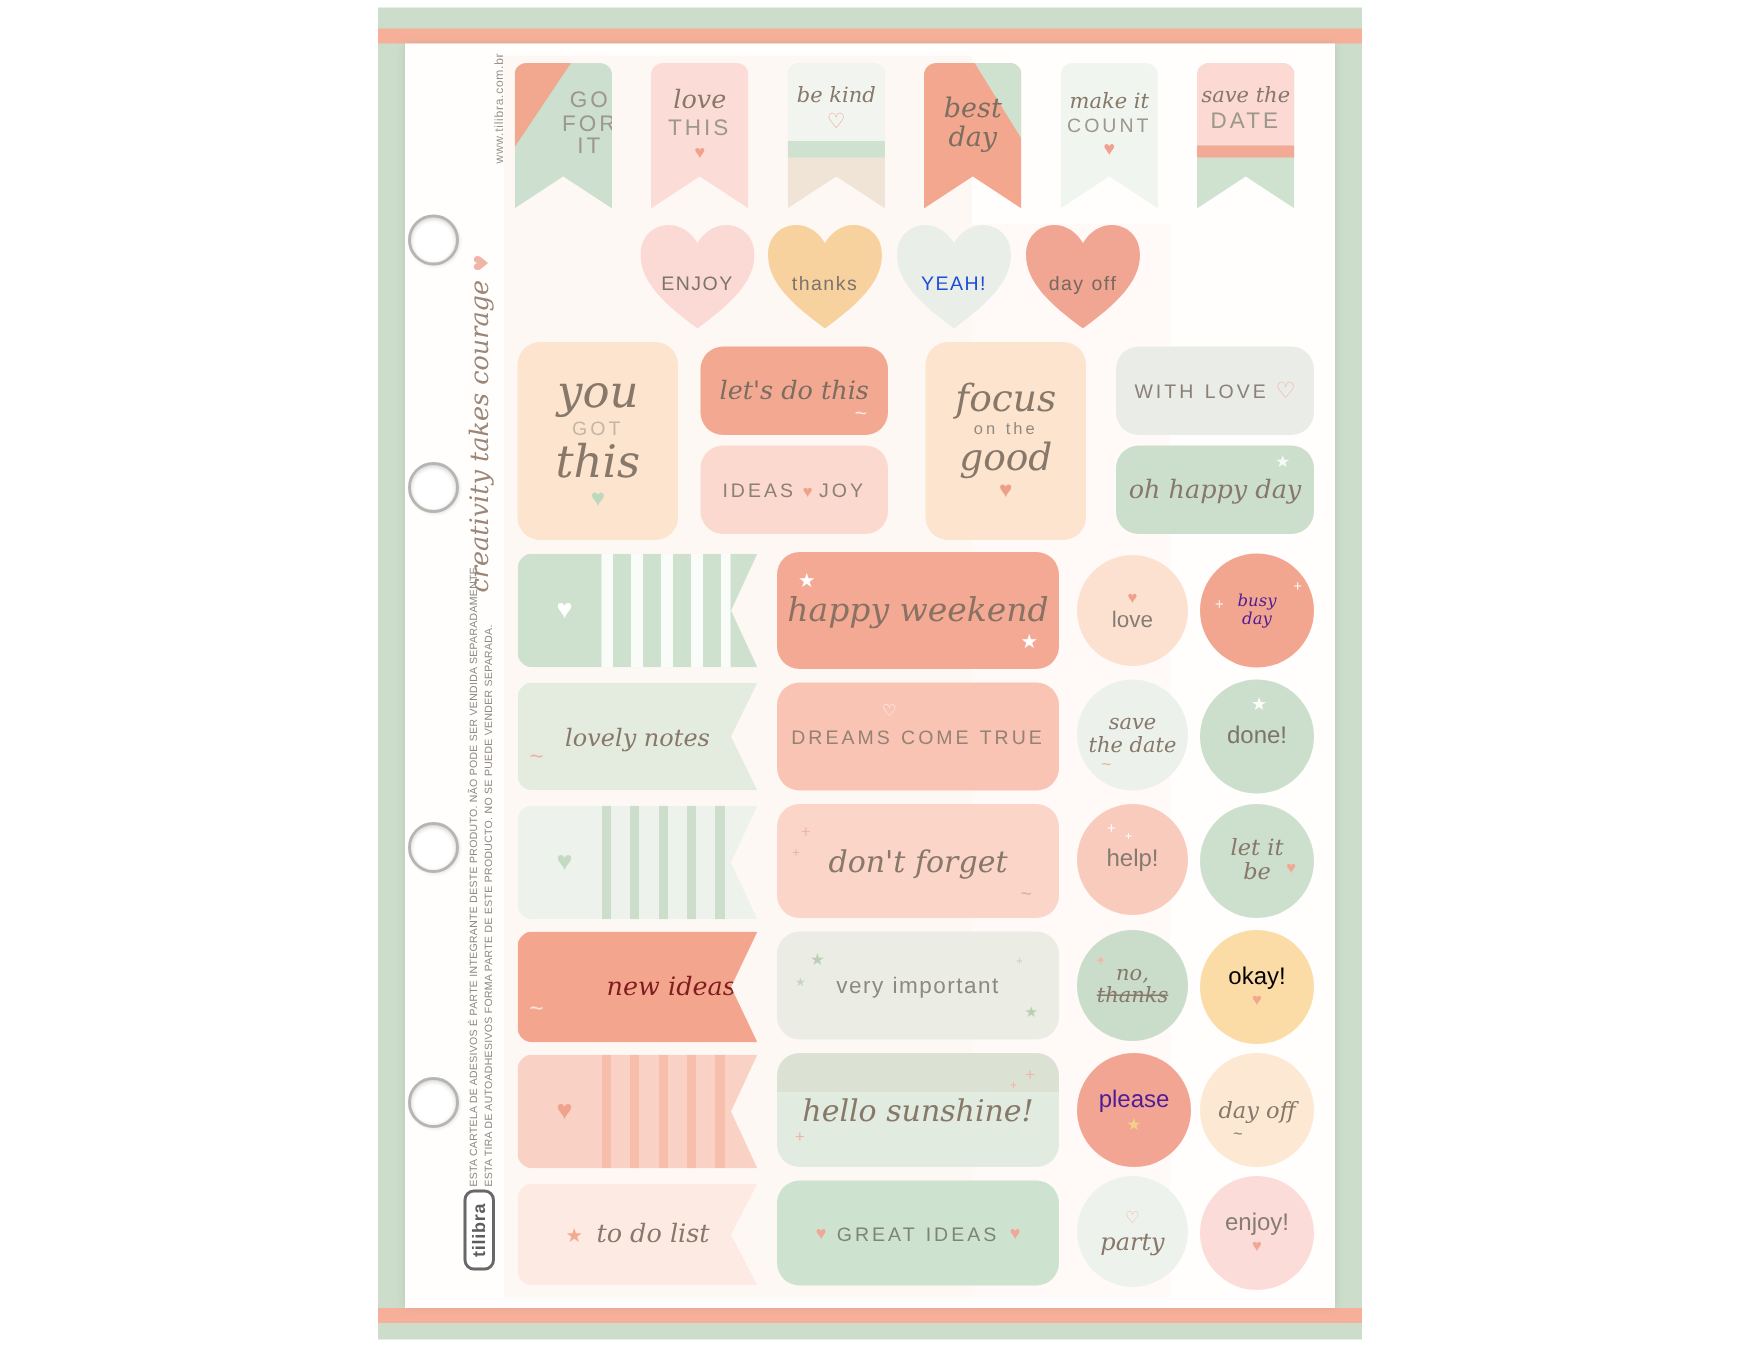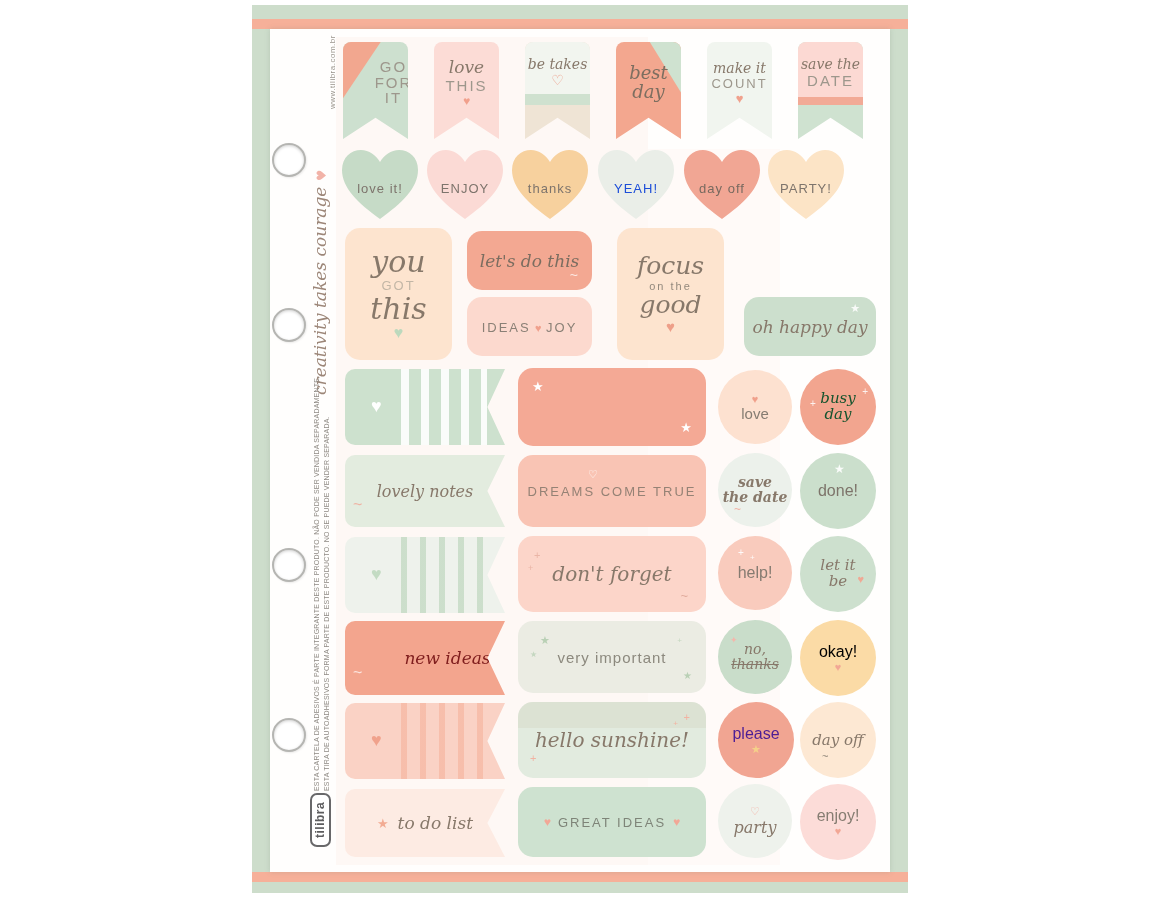--- a/index.html
+++ b/index.html
@@ -89,21 +89,21 @@
 
       <div class="stk flag" style="left:164px;top:13px;background:#fcdcd6;">
         <div class="script" style="font-size:17px;">love</div>
         <div class="caps capslight" style="font-size:15px;">THIS</div>
         <span style="color:#f1a08c;font-size:12px;">♥</span>
       </div>
 
       <div class="stk flag" style="left:255px;top:13px;background:#efe4d5;justify-content:flex-start;padding-top:14px;">
         <div style="position:absolute;top:0;left:0;right:0;height:52px;background:#f2f5ef;border-radius:8px 8px 0 0;"></div>
         <div style="position:absolute;top:52px;left:0;right:0;height:11px;background:#cfe1cf;"></div>
-        <div class="script" style="font-size:14px;position:relative;">be takes</div>
+        <div class="script" style="font-size:14px;position:relative;">be kind</div>
         <span style="color:#eda896;font-size:14px;position:relative;">♡</span>
       </div>
 
       <div class="stk flag" style="left:346px;top:13px;background:#f3a78f;">
         <div class="corner" style="background:#cfe2d0;clip-path:polygon(52% 0,100% 0,100% 52%);width:65px;height:97px;"></div>
         <div class="script lh1" style="font-size:18px;color:#7c6e60;position:relative;">
           <div>best</div>
           <div>day</div>
         </div>
       </div>
@@ -114,37 +114,31 @@
         <span style="color:#f0a18d;font-size:13px;">♥</span>
       </div>
 
       <div class="stk flag" style="left:528px;top:13px;background:#cfe2d0;justify-content:flex-start;padding-top:14px;">
         <div style="position:absolute;top:0;left:0;right:0;height:55px;background:#fcd9d3;border-radius:8px 8px 0 0;"></div>
         <div style="position:absolute;top:55px;left:0;right:0;height:8px;background:#f2aa96;"></div>
         <div class="script" style="font-size:14px;position:relative;">save the</div>
         <div class="caps capslight" style="font-size:15px;position:relative;">DATE</div>
       </div>
 
-      <div class="stk heartstk" style="left:70px;top:119px;background:#c6dbc7;">
-        <span style="font-size:13px;color:#7d746c;letter-spacing:1px;">love it!</span>
-      </div>
       <div class="stk heartstk" style="left:155px;top:119px;background:#fbdad5;">
         <span style="font-size:13px;color:#7d746c;letter-spacing:1px;">ENJOY</span>
       </div>
       <div class="stk heartstk" style="left:240px;top:119px;background:#f7d19e;">
         <span style="font-size:13px;color:#7d746c;letter-spacing:1px;">thanks</span>
       </div>
       <div class="stk heartstk" style="left:326px;top:119px;background:#eaeee8;">
         <span style="font-size:13px;color:#1d4ed8;letter-spacing:1px;">YEAH!</span>
       </div>
       <div class="stk heartstk" style="left:412px;top:119px;background:#f1a694;">
         <span style="font-size:13px;color:#77695f;letter-spacing:1px;">day off</span>
-      </div>
-      <div class="stk heartstk" style="left:496px;top:119px;background:#fce4c6;">
-        <span style="font-size:13px;color:#7d746c;letter-spacing:1px;">PARTY!</span>
       </div>
 
       <div class="stk rrect" style="left:75px;top:199px;width:107px;height:132px;background:#fde4cf;">
         <div class="script lh1" style="font-size:30px;">you</div>
         <div class="caps" style="font-size:13px;color:#c2b6a6;">GOT</div>
         <div class="script lh1" style="font-size:30px;">this</div>
         <span style="color:#bcd9bd;font-size:16px;">♥</span>
       </div>
 
       <div class="stk rrect" style="left:197px;top:202px;width:125px;height:59px;background:#f3a892;">
@@ -160,57 +154,64 @@
         </div>
       </div>
 
       <div class="stk rrect" style="left:347px;top:199px;width:107px;height:132px;background:#fde4cf;">
         <div class="script lh1" style="font-size:25px;">focus</div>
         <div style="font-size:11px;color:#93897d;letter-spacing:2px;">on the</div>
         <div class="script lh1" style="font-size:25px;">good</div>
         <span style="color:#ee9f89;font-size:15px;">♥</span>
       </div>
 
+      <div class="stk rrect" style="left:474px;top:202px;width:132px;height:59px;background:#eaede7;">
+        <div>
+          <span class="caps" style="font-size:13px;">WITH LOVE</span>
+          <span style="color:#f3b0a2;font-size:15px;">♡</span>
+        </div>
+      </div>
 
       <div class="stk rrect" style="left:474px;top:268px;width:132px;height:59px;background:#ccdfcd;">
         <span class="script" style="font-size:17px;">oh happy day</span>
         <span class="deco" style="right:16px;top:6px;color:rgba(255,255,255,.85);font-size:11px;">★</span>
       </div>
 
       <div class="stk ribbon" style="left:75px;top:340px;height:76px;background:#cde1ce;">
         <div class="stripes" style="background:repeating-linear-gradient(90deg,rgba(255,255,255,.9) 0 8px,transparent 8px 20px);"></div>
         <span class="deco" style="left:26px;top:28px;color:#ffffff;font-size:18px;">♥</span>
       </div>
       <div class="stk rrect" style="left:248px;top:339px;width:188px;height:78px;background:#f4a995;">
+        <span class="script" style="font-size:22px;color:#8a7263;">happy weekend</span>
         <span class="deco" style="left:14px;top:12px;color:#fff;font-size:13px;">★</span>
         <span class="deco" style="right:14px;bottom:12px;color:#fff;font-size:13px;">★</span>
       </div>
       <div class="stk circle" style="left:448px;top:341px;width:74px;height:74px;background:#fde1d0;">
         <span style="color:#f0a08b;font-size:11px;">♥</span>
         <span style="font-size:15px;color:#857c72;">love</span>
       </div>
       <div class="stk circle" style="left:530px;top:340px;width:76px;height:76px;background:#f2a58f;">
-        <div class="script lh1" style="font-size:15px;color:#14532d;">
+        <div class="script lh1" style="font-size:11px;color:#4c1d95;">
           <div>busy</div>
           <div>day</div>
         </div>
         <span class="deco" style="left:10px;top:30px;color:rgba(255,255,255,.85);font-size:10px;">+</span>
         <span class="deco" style="right:8px;top:18px;color:rgba(255,255,255,.85);font-size:10px;">+</span>
       </div>
 
       <div class="stk ribbon" style="left:75px;top:426px;height:72px;background:#e3ecdf;">
         <span class="script" style="font-size:16px;">lovely notes</span>
         <span class="deco" style="left:8px;bottom:14px;color:#eeb4a4;font-size:16px;">~</span>
       </div>
       <div class="stk rrect" style="left:248px;top:426px;width:188px;height:72px;background:#f9c4b4;">
         <span class="caps" style="font-size:13px;color:#958275;">DREAMS COME TRUE</span>
         <span class="deco" style="left:70px;top:14px;color:rgba(255,255,255,.85);font-size:11px;">♡</span>
       </div>
       <div class="stk circle" style="left:448px;top:424px;width:74px;height:74px;background:#ecf1eb;">
-        <div class="script lh1" style="font-size:14px;font-weight:bold;">
+        <div class="script lh1" style="font-size:14px;">
           <div>save</div>
           <div>the date</div>
         </div>
         <span class="deco" style="left:16px;bottom:12px;color:#f0b2a4;font-size:12px;">~</span>
       </div>
       <div class="stk circle" style="left:530px;top:424px;width:76px;height:76px;background:#cbdfcc;">
         <span class="deco" style="left:34px;top:10px;color:rgba(255,255,255,.9);font-size:12px;">★</span>
         <span style="font-size:16px;color:#7d746a;">done!</span>
       </div>
 

